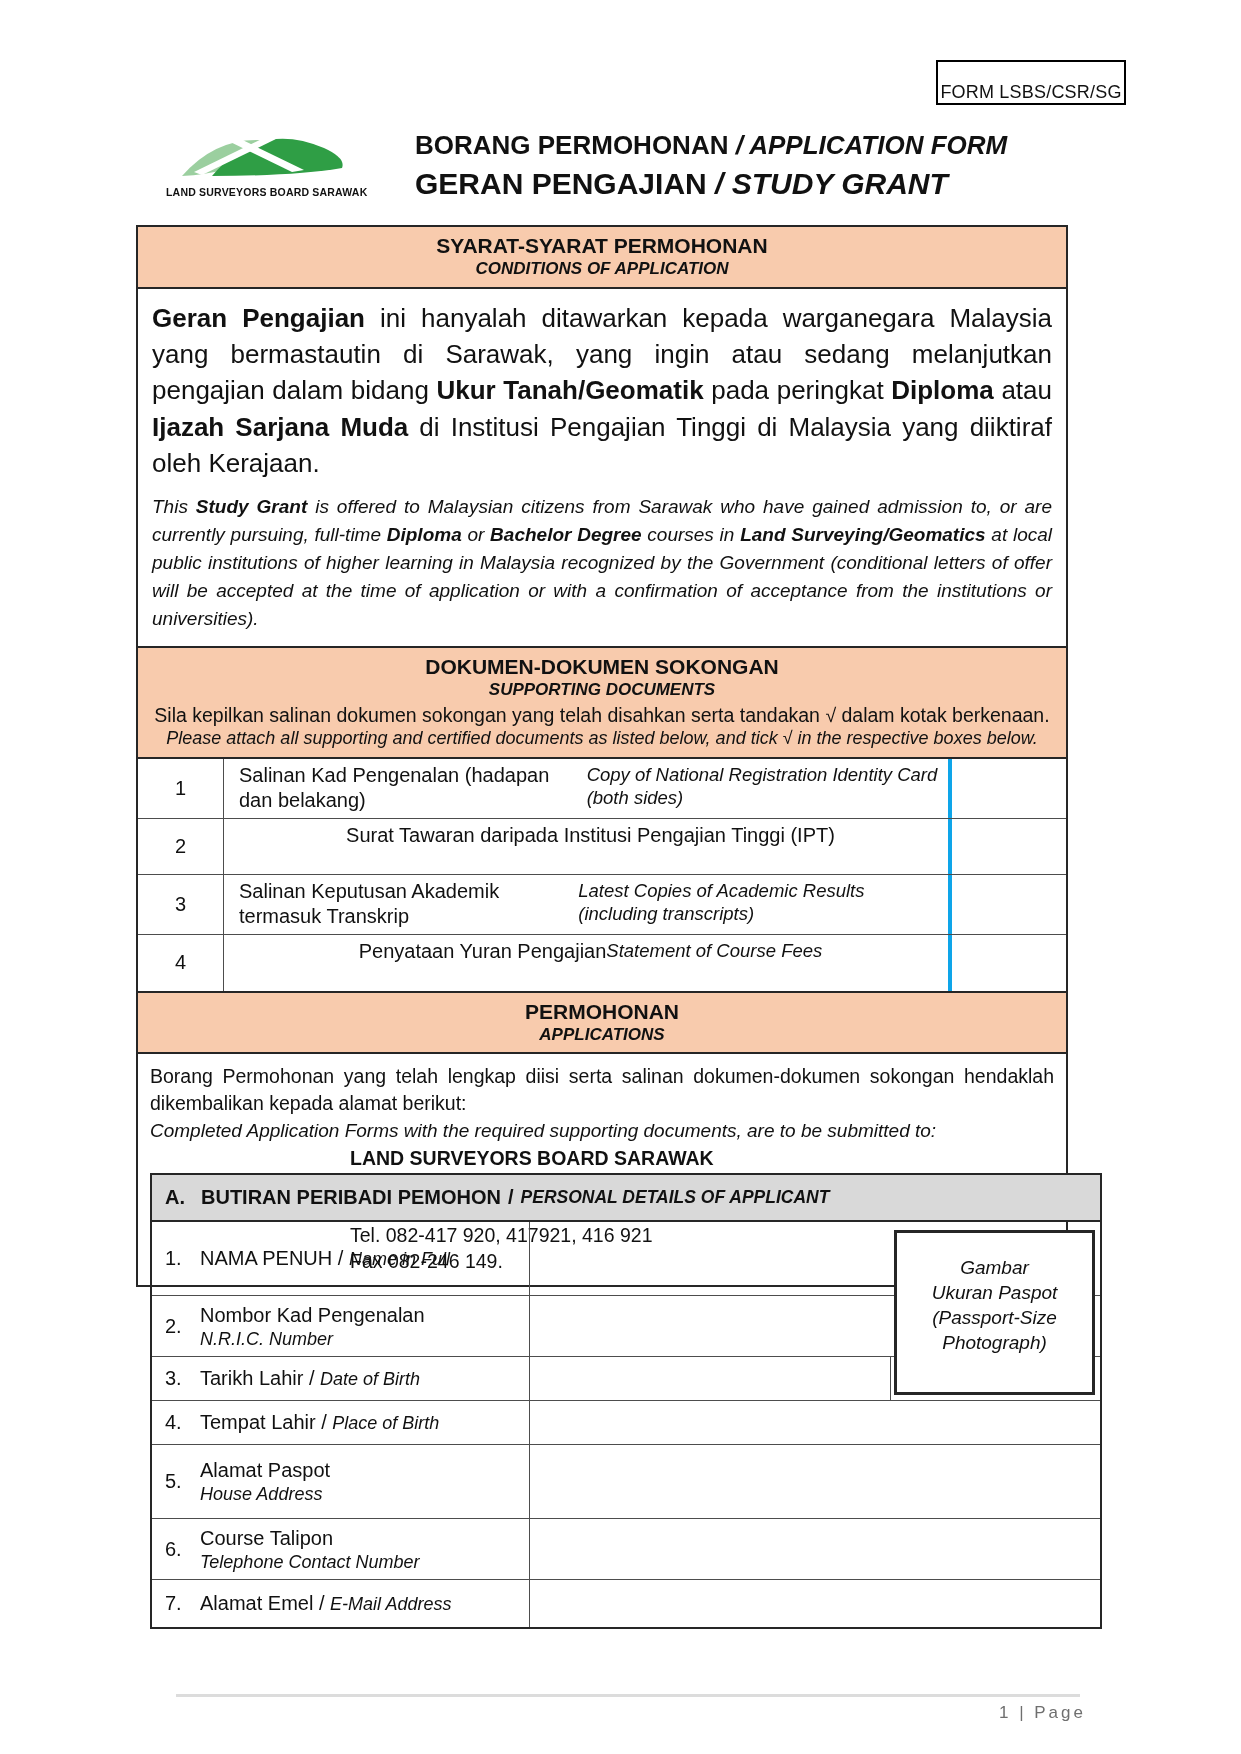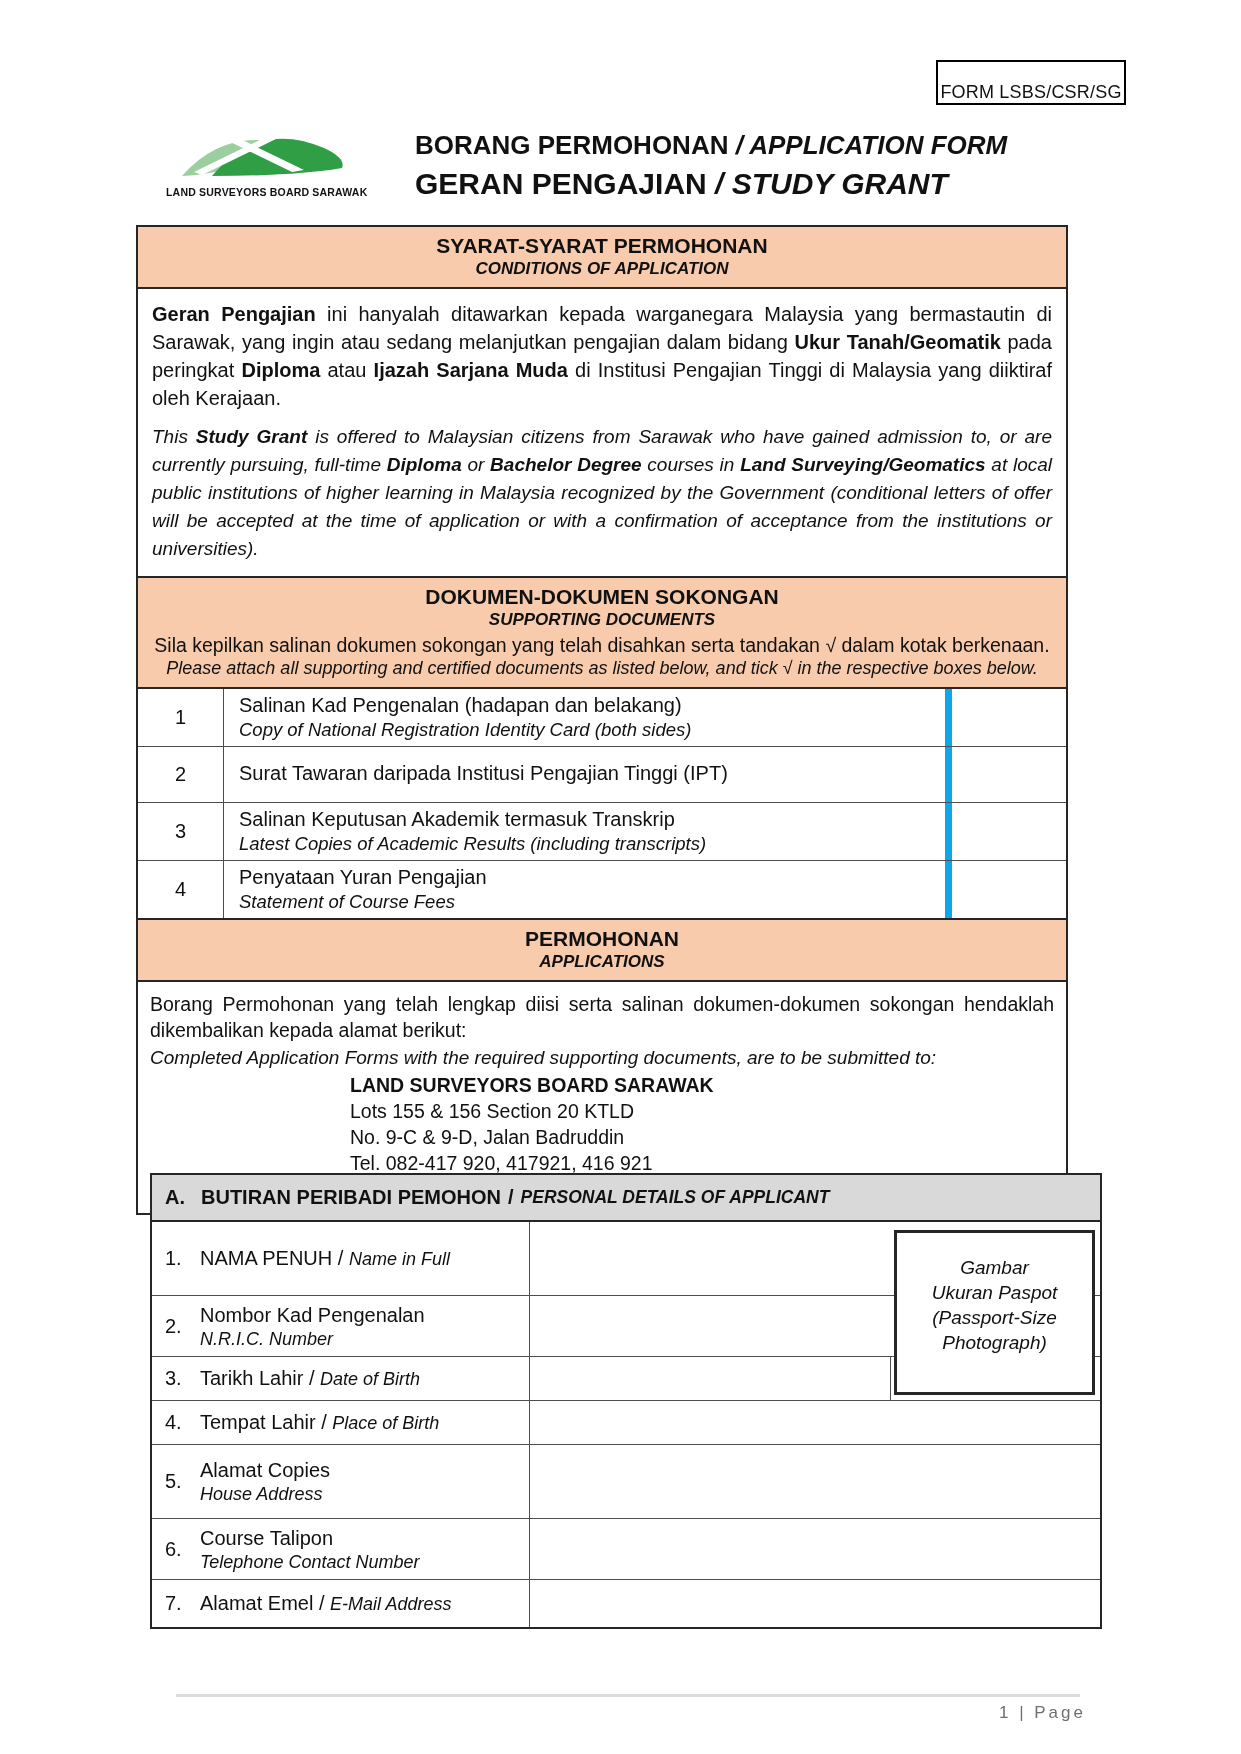--- a/index.html
+++ b/index.html
@@ -29,28 +29,28 @@
   }
   .band{
     background:#F8CBAD;text-align:center;padding:6px 10px 7px;
     border-bottom:2px solid #262626;
   }
   .band .h-my{font-size:21px;font-weight:bold;line-height:1.25;}
   .band .h-en{font-size:17px;font-weight:bold;font-style:italic;line-height:1.2;}
   .band .note-my{font-size:19.5px;line-height:1.25;margin-top:2px;}
   .band .note-en{font-size:18px;font-style:italic;line-height:1.25;}
   .cond-body{padding:11px 14px 13px;border-bottom:2px solid #262626;}
-  .para{font-size:20px;line-height:1.4;text-align:justify;margin:0 0 11px;}
+  .para{font-size:26px;line-height:1.4;text-align:justify;margin:0 0 11px;}
   .para:last-child{margin-bottom:0;}
   .para-en{font-style:italic;font-size:19px;line-height:1.48;}
   .docs-table{border-bottom:2px solid #262626;}
   .doc-row{display:grid;grid-template-columns:86px 1fr 114px;min-height:56px;border-bottom:1px solid #4d4d4d;box-sizing:border-box;}
   .doc-row:last-child{border-bottom:none;}
   .doc-num{display:flex;align-items:center;justify-content:center;font-size:20px;border-right:1px solid #4d4d4d;}
-  .doc-text{border-right:7px solid #0ea5e9;padding:4px 6px 5px 15px;display:flex;flex-direction:column;justify-content:center;}
+  .doc-text{border-right:4px solid #0ea5e9;padding:4px 6px 5px 15px;display:flex;flex-direction:row;justify-content:center;}
   .doc-my{font-size:20px;line-height:1.25;}
   .doc-en{font-size:18.5px;font-style:italic;line-height:1.25;}
   .apps-body{padding:9px 12px 10px;}
   .apps-my{font-size:19.5px;line-height:1.35;text-align:justify;}
   .apps-en{font-size:19px;font-style:italic;line-height:1.35;margin-top:2px;}
   .address{margin-left:200px;margin-top:2px;font-size:19.5px;line-height:1.33;}
   .addr-name{font-weight:bold;}
   .u{text-decoration:underline;}
   
   .section-a{position:absolute;left:150px;top:1173px;width:952px;box-sizing:border-box;}
@@ -256,21 +256,21 @@
           <span class="i">Place of Birth</span>
         </span>
       </div>
       <div class="a-value"></div>
     </div>
 
     <div class="a-row h75">
       <div class="a-label">
         <span class="a-num">5.</span>
         <span class="a-text">
-          <span style="display:block">Alamat Copies</span>
+          <span style="display:block">Alamat Paspot</span>
           <span class="en-line" style="display:block">House Address</span>
         </span>
       </div>
       <div class="a-value"></div>
     </div>
 
     <div class="a-row h62">
       <div class="a-label">
         <span class="a-num">6.</span>
         <span class="a-text">

